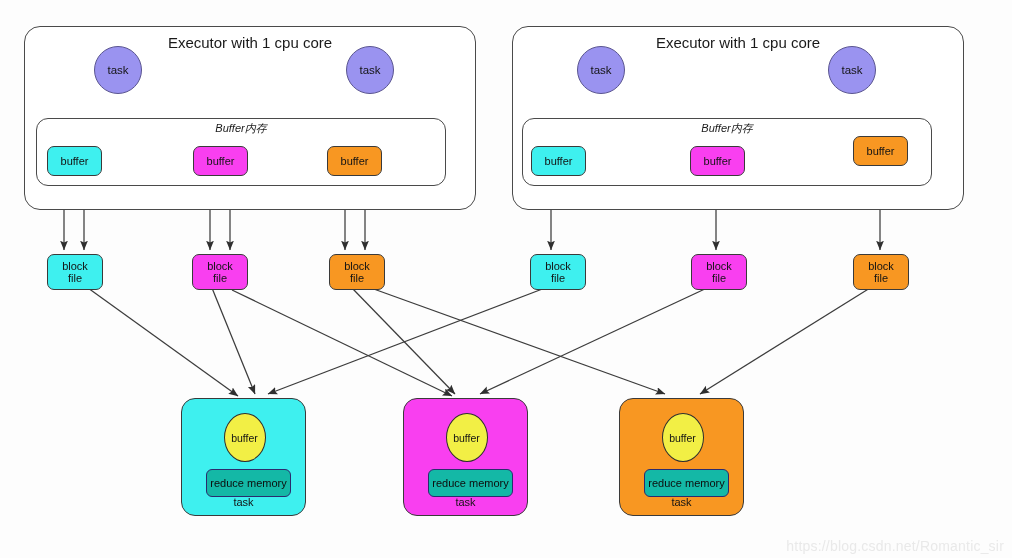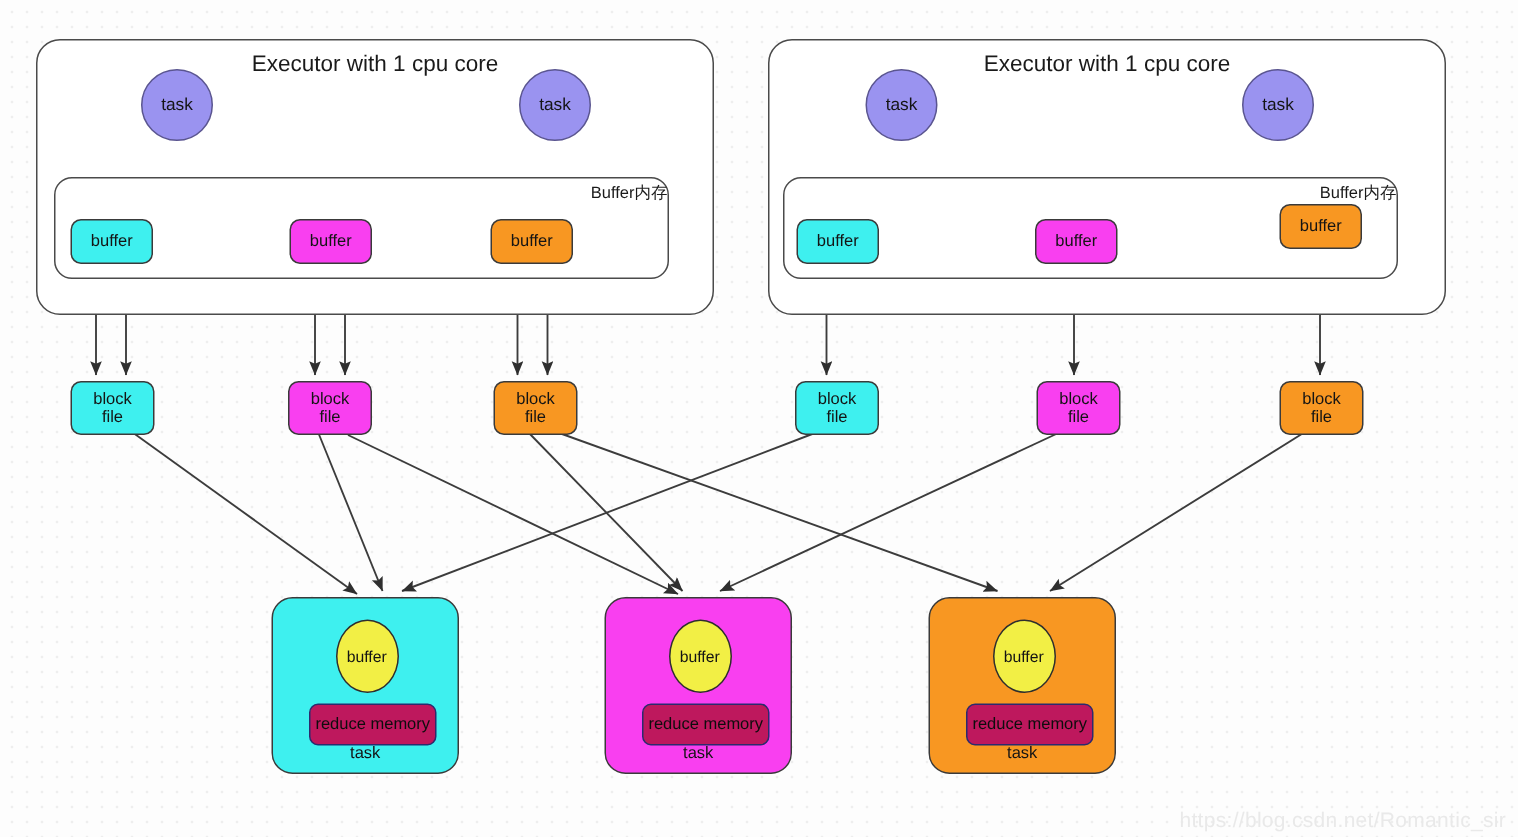--- a/index.html
+++ b/index.html
@@ -35,21 +35,21 @@
     text-align:center;font-size:15px;color:#1a1a1a;
   }
   
   .bufmem{
     border:1.1px solid #4a4a4a;
     border-radius:12px;
     background:#ffffff;
   }
   .bufmem-title{
     position:absolute;left:0;right:0;top:2px;
-    text-align:right;font-size:11px;color:#1a1a1a;
+    text-align:center;font-size:11px;color:#1a1a1a;font-style:italic;
   }
 
   
   .task-circle{
     border-radius:50%;
     background:#9a93f0;
     border:1.4px solid #5a5590;
     display:flex;align-items:center;justify-content:center;
     font-size:11.5px;color:#141414;
   }
@@ -78,21 +78,21 @@
     border-radius:50%;
     background:#f2ef45;
     border:1.5px solid #2e2e2e;
     display:flex;align-items:center;justify-content:center;
     font-size:10.5px;color:#141414;
     left:50%;margin-left:-20px;top:14px;
   }
   .reduce .rmem{
     position:absolute;
     left:14px;right:14px;height:26px;top:70px;
-    background:#be185d;
+    background:#14b8a6;
     border:1.5px solid #2b2b6e;
     border-radius:6px;
     display:flex;align-items:center;justify-content:center;
     font-size:11px;color:#0d0d0d;margin-left:10px;
   }
   .reduce .tlabel{
     position:absolute;left:0;right:0;bottom:7px;
     text-align:center;font-size:11px;color:#141414;
   }
 

